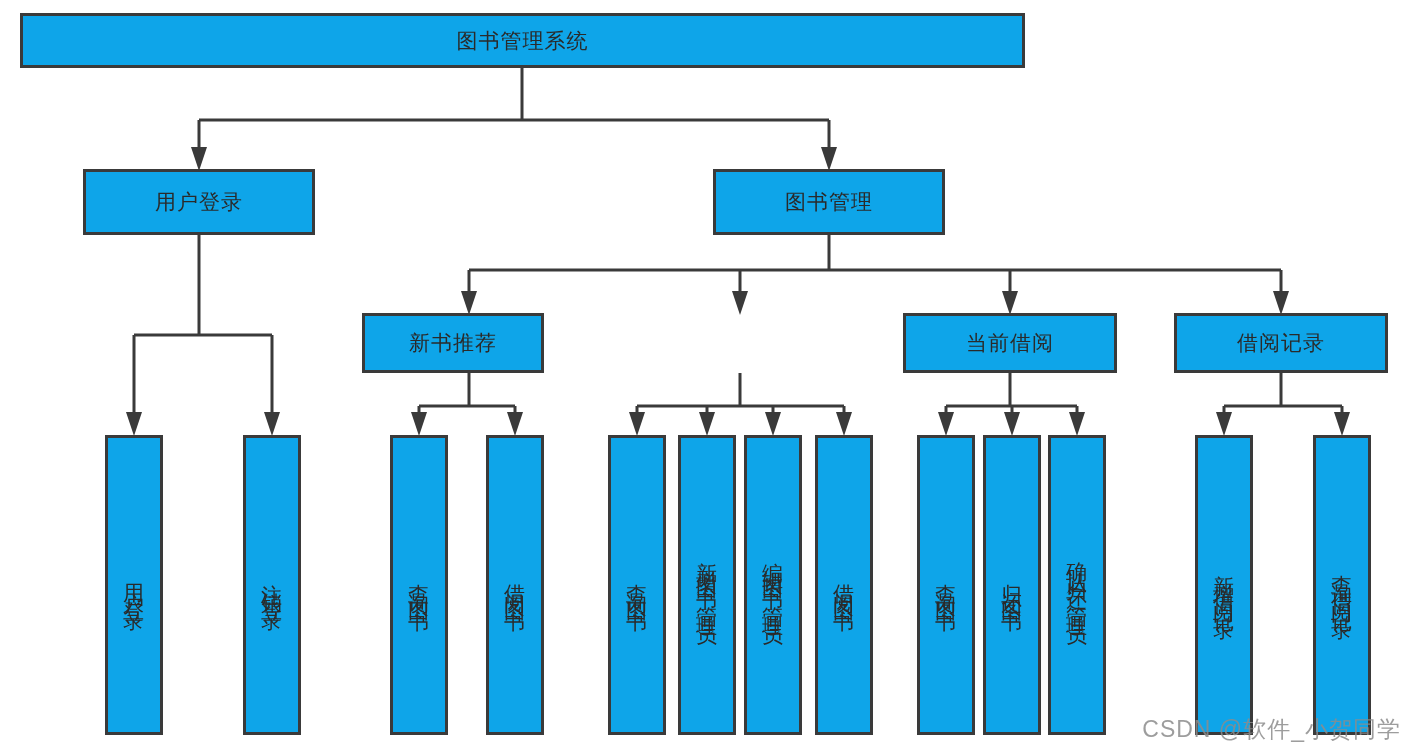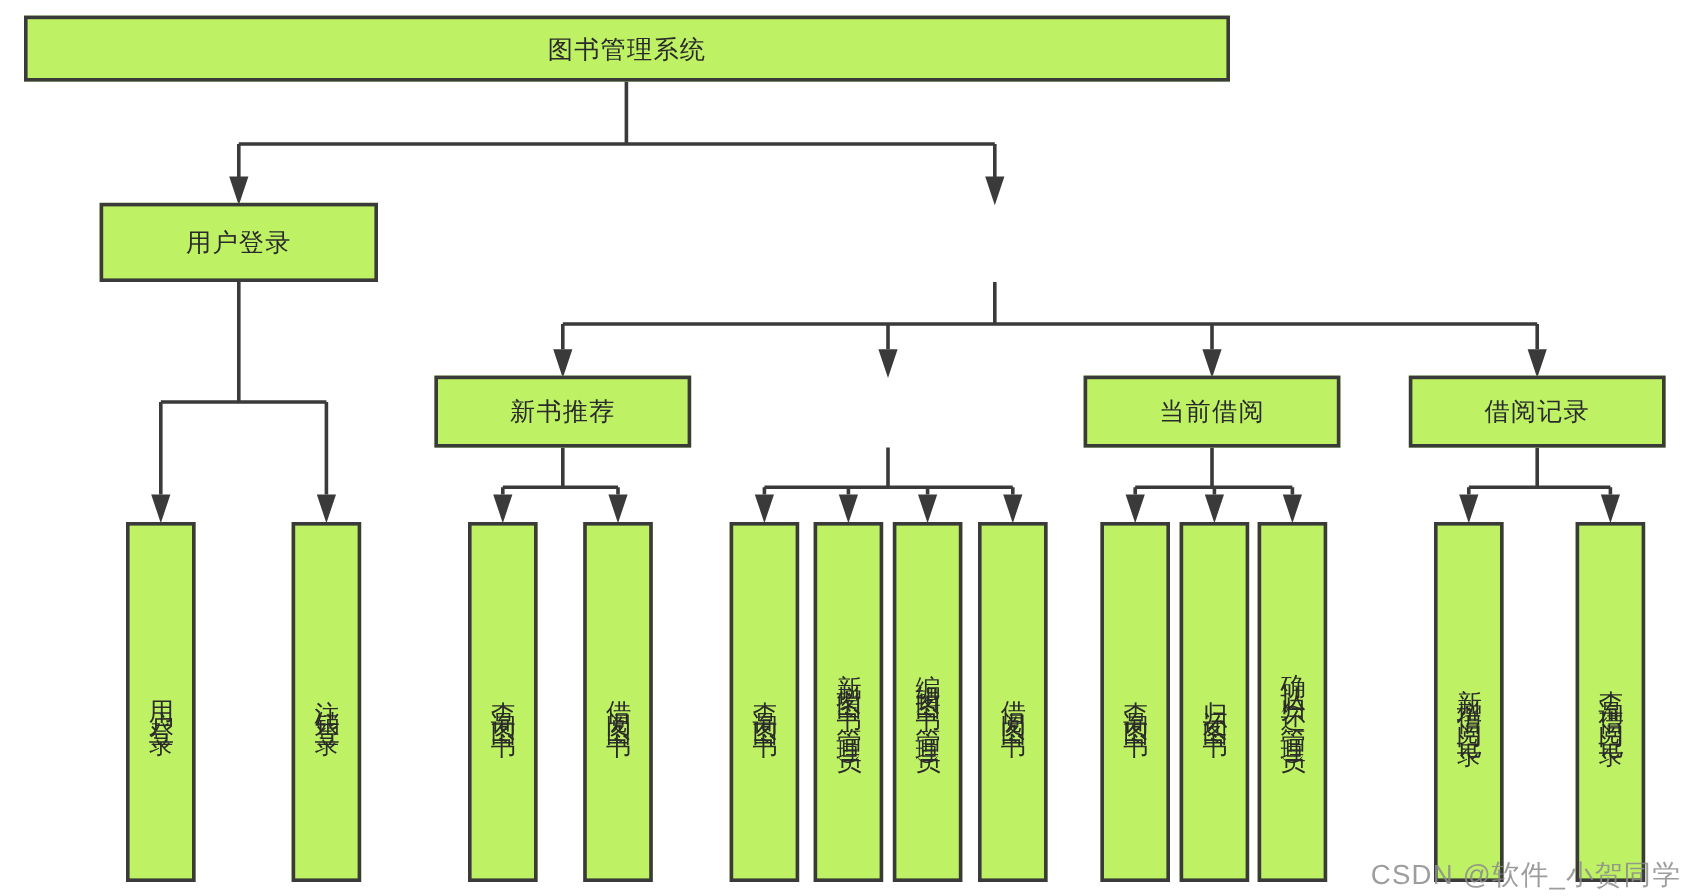--- a/index.html
+++ b/index.html
@@ -13,21 +13,21 @@
   }
   #connectors {
     position: absolute;
     left: 0; top: 0;
     width: 1405px; height: 747px;
     z-index: 1;
   }
   .node {
     position: absolute;
     box-sizing: border-box;
-    background: #bef264;
+    background: #0ea5e9;
     border: 3px solid #3a3a3a;
     display: flex;
     align-items: center;
     justify-content: center;
     z-index: 2;
     color: #2a2a2a;
     font-size: 21px;
     text-align: center;
   }
   .node.v span {
@@ -94,22 +94,25 @@
     </g>
   </svg>
 
   <div class="node h" style="left:20px;top:13px;width:1005px;height:55px">
     <span>图书管理系统</span>
   </div>
 
   <div class="node h" style="left:83px;top:169px;width:232px;height:66px">
     <span>用户登录</span>
   </div>
+  <div class="node h" style="left:713px;top:169px;width:232px;height:66px">
+    <span>图书管理</span>
+  </div>
 
-  <div class="node h" style="left:362px;top:313px;width:214px;height:60px">
+  <div class="node h" style="left:362px;top:313px;width:182px;height:60px">
     <span>新书推荐</span>
   </div>
   <div class="node h" style="left:1174px;top:313px;width:214px;height:60px">
     <span>借阅记录</span>
   </div>
   <div class="node h" style="left:903px;top:313px;width:214px;height:60px">
     <span>当前借阅</span>
   </div>
 
   <div class="node v" style="left:105px;top:435px;width:58px;height:300px">

